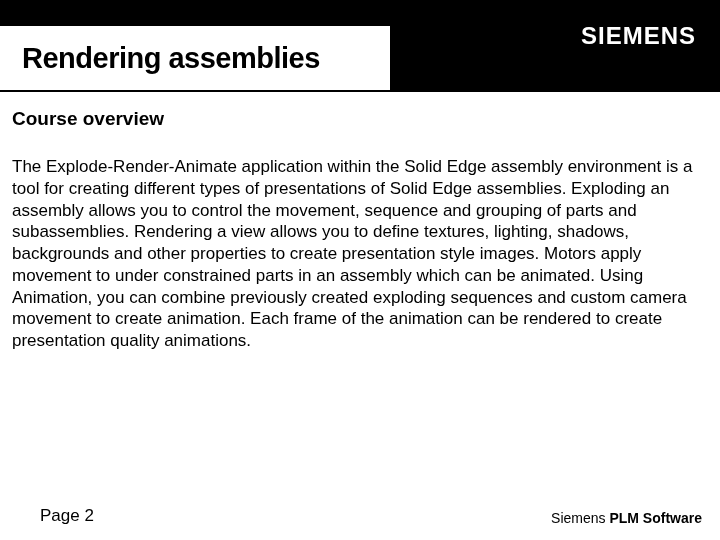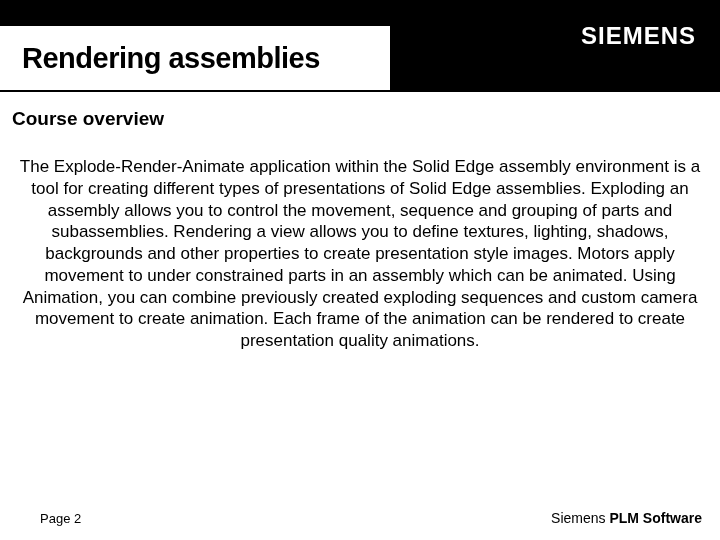--- a/index.html
+++ b/index.html
@@ -7,25 +7,25 @@
   .slide { position: relative; width: 720px; height: 540px; }
 
   .header-bar { position: absolute; top: 0; left: 0; width: 720px; height: 92px; background: #000; }
   .title-box { position: absolute; top: 26px; left: 0; width: 390px; height: 64px; background: #fff; display: flex; align-items: center; padding-left: 22px; }
   .title-text { font-size: 29px; font-weight: bold; color: #000; letter-spacing: -0.5px; text-align: right; }
 
   .logo { position: absolute; top: 22px; right: 24px; color: #fff; font-size: 24px; font-weight: 800; letter-spacing: 1px; font-family: Arial, sans-serif; }
 
   .subtitle { position: absolute; top: 108px; left: 12px; font-size: 19px; font-weight: bold; color: #000; }
 
-  .body-text { position: absolute; top: 156px; left: 12px; right: 12px; font-size: 17px; line-height: 1.28; color: #000; text-align: center; }
+  .body-text { position: absolute; top: 156px; left: 12px; right: 12px; font-size: 17px; line-height: 1.28; color: #000; }
 
   .footer { position: absolute; bottom: 0; left: 0; width: 720px; height: 60px; }
   .copyright { position: absolute; bottom: 36px; right: 18px; font-size: 10px; color: #8a8a8a; }
-  .page-num { position: absolute; bottom: 14px; left: 40px; font-size: 13px; color: #000; }
+  .page-num { position: absolute; bottom: 14px; left: 40px; font-size: 17px; color: #000; }
   .brand-foot { position: absolute; bottom: 14px; right: 18px; font-size: 14px; color: #000; }
   .brand-foot .bold { font-weight: bold; }
 </style>
 </head>
 <body>
 
 <div class="slide">
 
   <div class="header-bar"></div>
 

